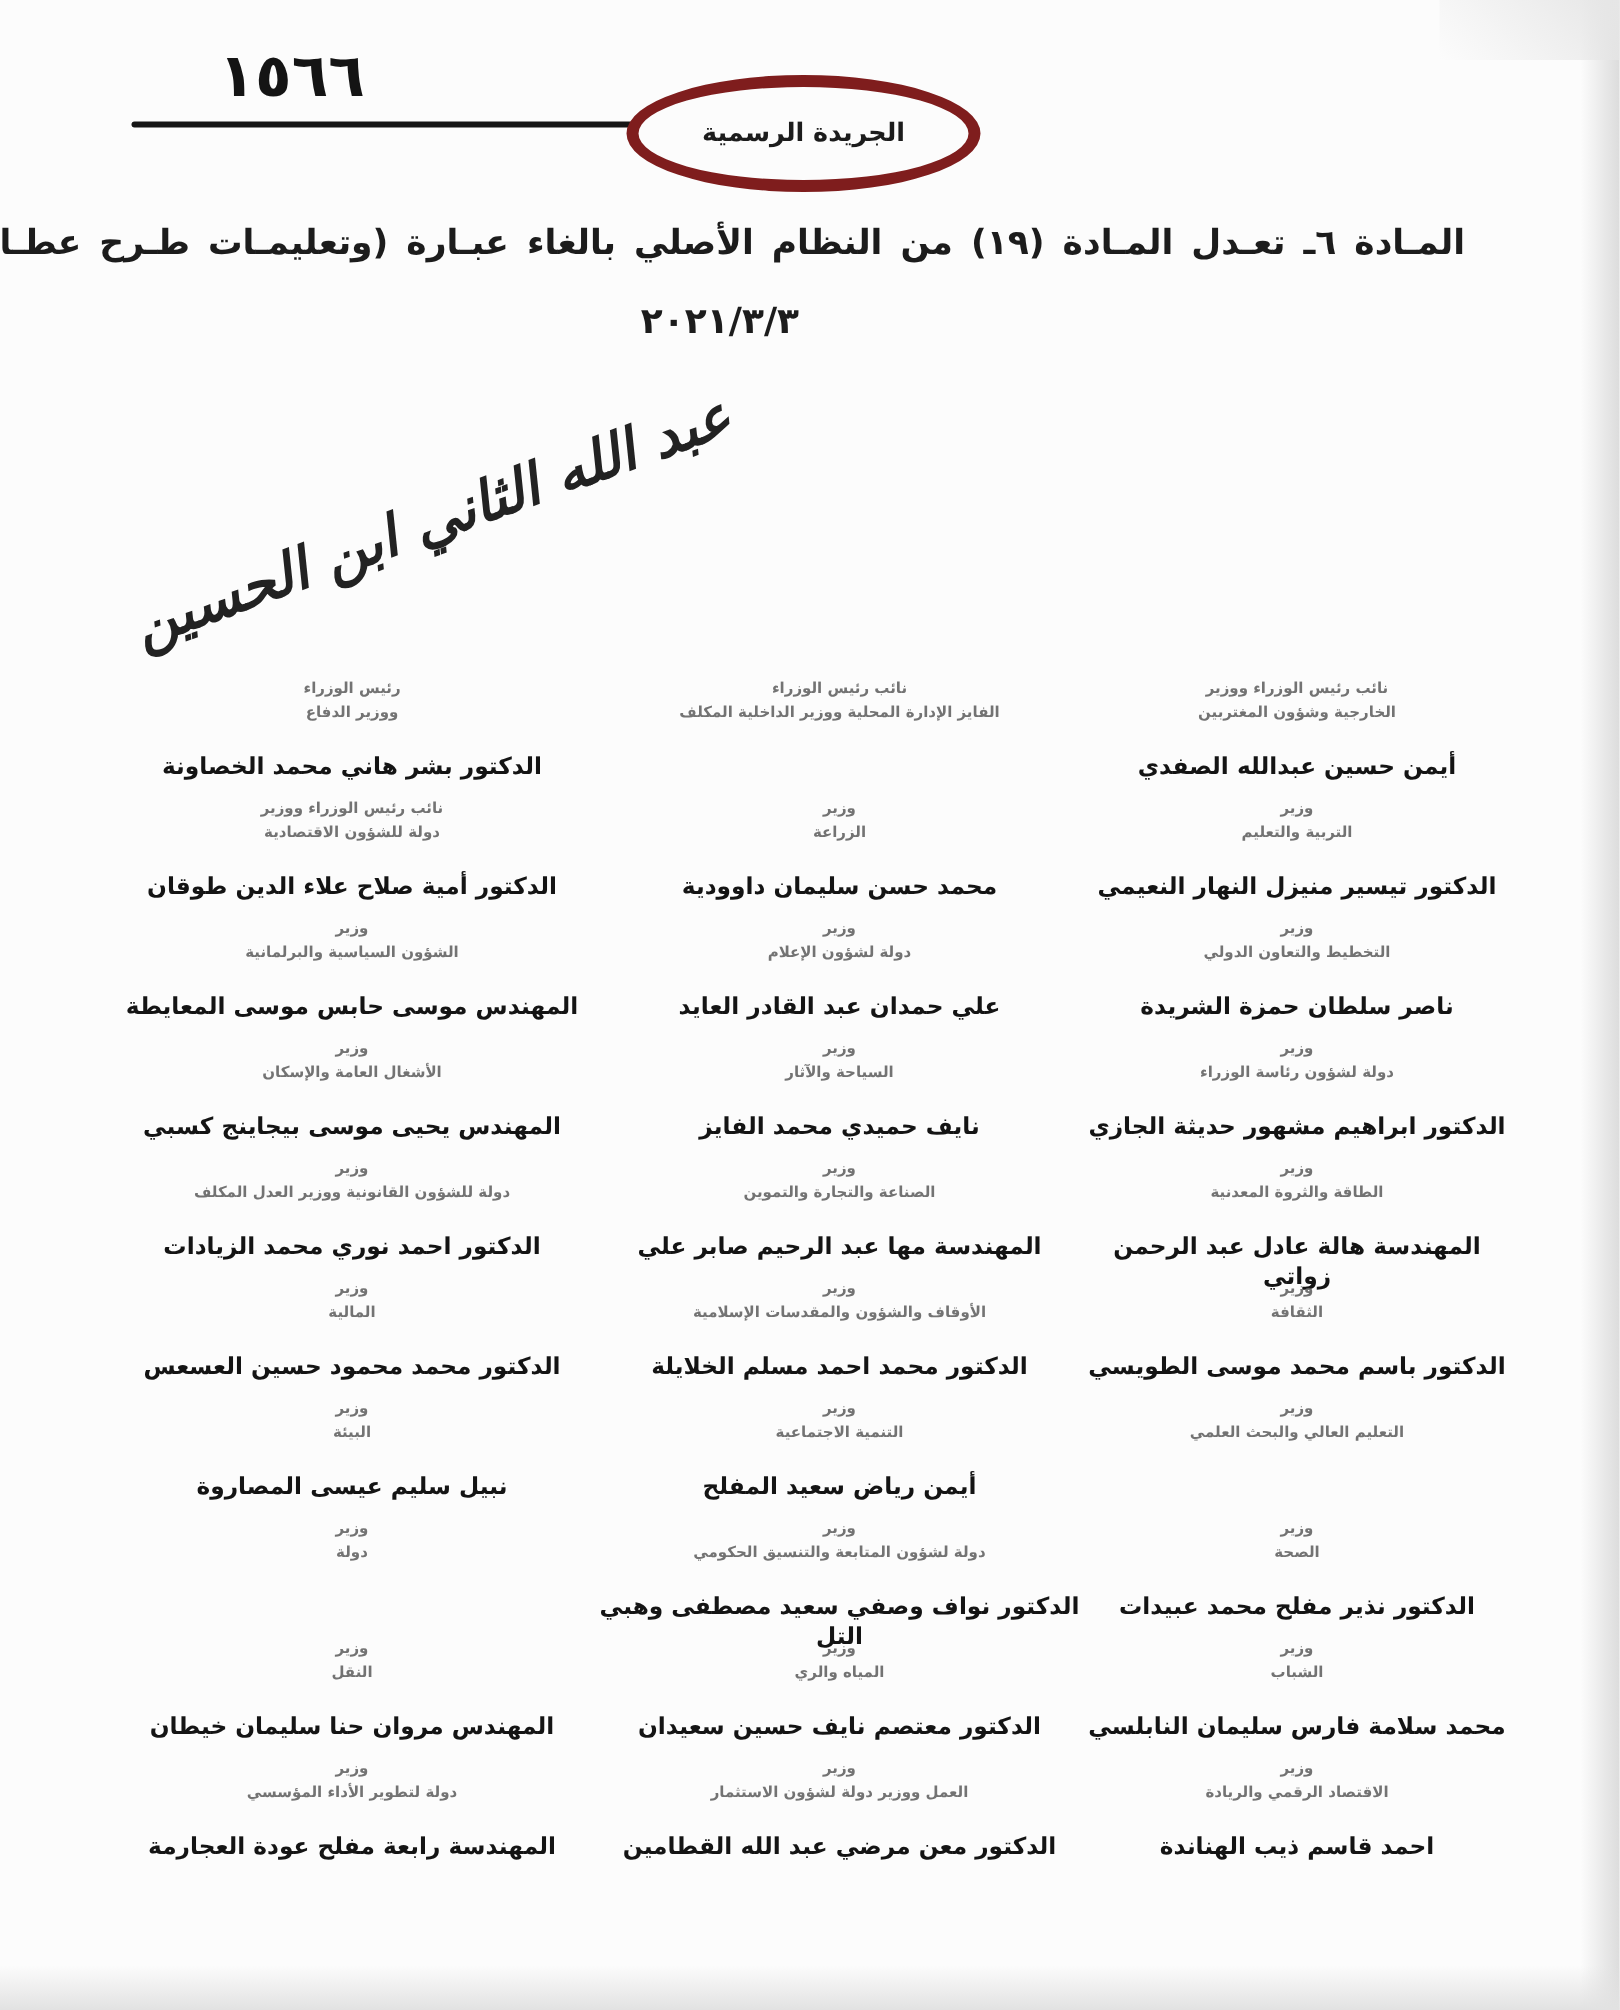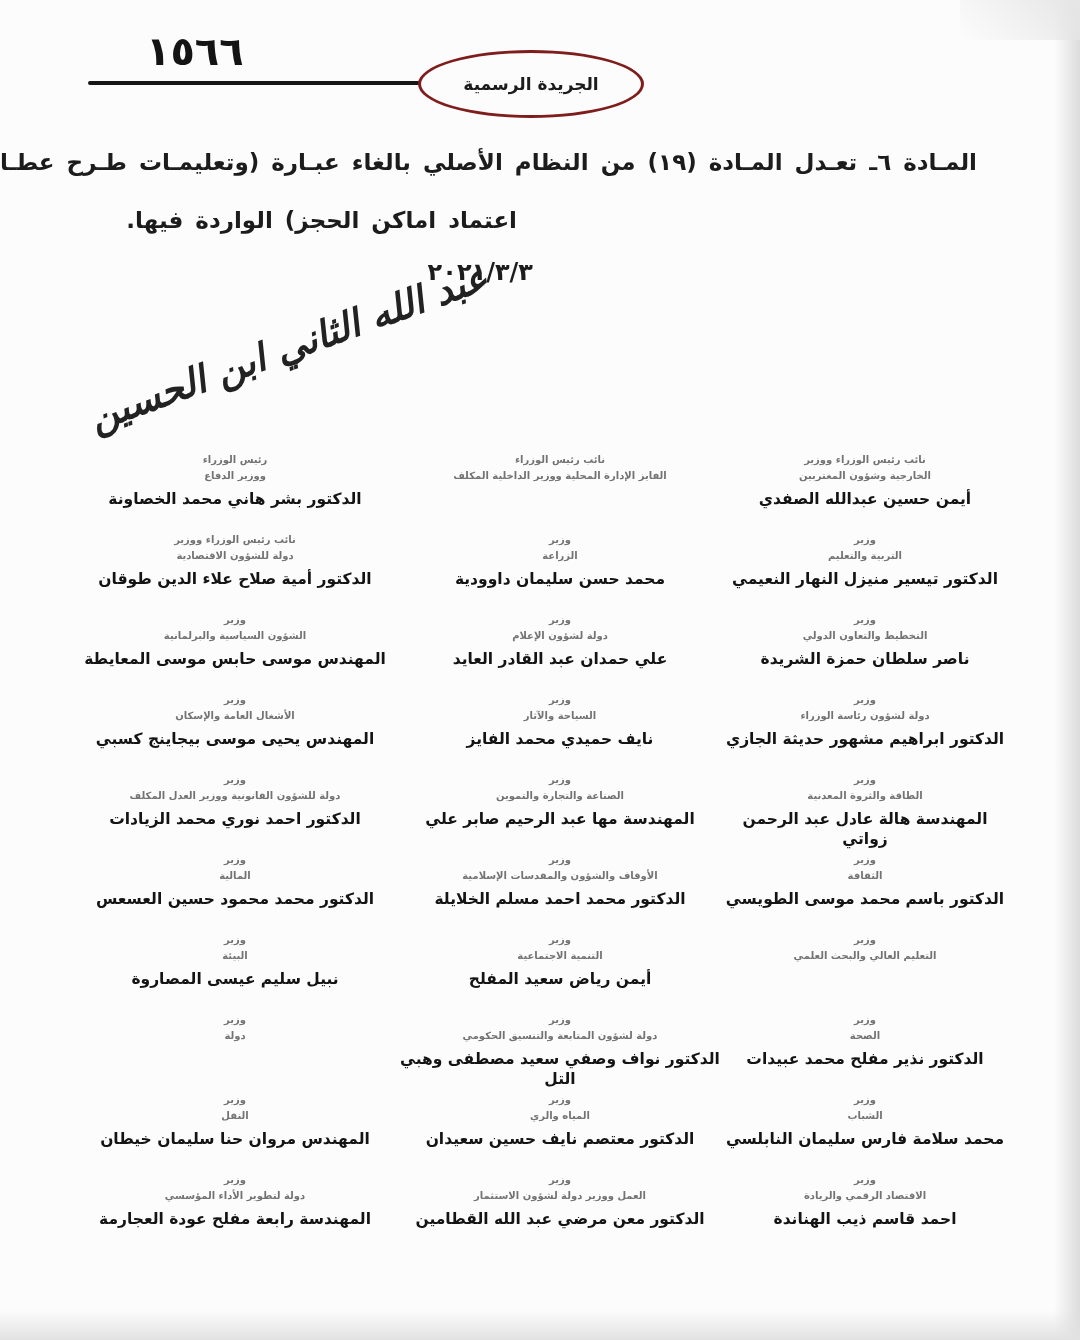--- a/index.html
+++ b/index.html
@@ -25,21 +25,21 @@
     position:absolute;top:28px;left:146px;
     direction:ltr;
     font-size:40px;font-weight:bold;letter-spacing:6px;color:#141414;
   }
   .header-rule{
     position:absolute;top:81px;left:88px;width:334px;height:4px;
     background:#161616;border-radius:2px;
   }
   .gazette-badge{
     position:absolute;top:50px;left:418px;width:220px;height:62px;
-    border:3px solid #7f1d1d;border-radius:50%;
+    border:8px solid #7f1d1d;border-radius:50%;
     display:flex;align-items:center;justify-content:center;
     background:#fcfcfc;
   }
   .gazette-badge span{font-size:17px;font-weight:bold;}
 
   
   .article{position:absolute;top:146px;right:0;left:0;}
   .article div{
     text-align:right;white-space:nowrap;
     font-weight:bold;font-size:23px;line-height:32px;
@@ -61,42 +61,41 @@
     color:#222;
     transform:rotate(-20deg);
     white-space:nowrap;
   }
 
   
   .ministers{position:absolute;top:452px;right:70px;left:70px;}
   .m-row{display:grid;grid-template-columns:290px 320px 330px;height:80px;}
   .m-cell{text-align:center;}
   .m-title{font-size:10px;font-weight:bold;line-height:16px;color:#737373;}
-  .m-name{font-size:15.5px;font-weight:bold;line-height:20px;margin-top:5px;color:#141414;}
+  .m-name{font-size:15.5px;font-weight:bold;line-height:20px;margin-top:17px;color:#141414;}
 </style>
 </head>
 <body>
 
 <div class="page">
 
   <div class="edge-right"></div>
   <div class="edge-bottom"></div>
   <div class="edge-topright"></div>
 
   <div class="page-number">١٥٦٦</div>
 
   <div class="header-rule"></div>
 
   <div class="gazette-badge">
     <span>الجريدة الرسمية</span>
   </div>
 
   <div class="article">
     <div class="l1">المـادة ٦ـ تعـدل المـادة (١٩) من النظام الأصلي بالغاء عبـارة (وتعليمـات طـرح عطـاء</div>
-    <div class="l2">اعتماد اماكن الحجز) الواردة فيها.</div>
     <div class="date">٢٠٢١/٣/٣</div>
   </div>
 
   <div class="signature">عبد الله الثاني ابن الحسين</div>
 
   <div class="ministers" id="ministers">
       <div class="m-row">
         <div class="m-cell">
           <div class="m-title">نائب رئيس الوزراء ووزير</div>
           <div class="m-title">الخارجية وشؤون المغتربين</div>

